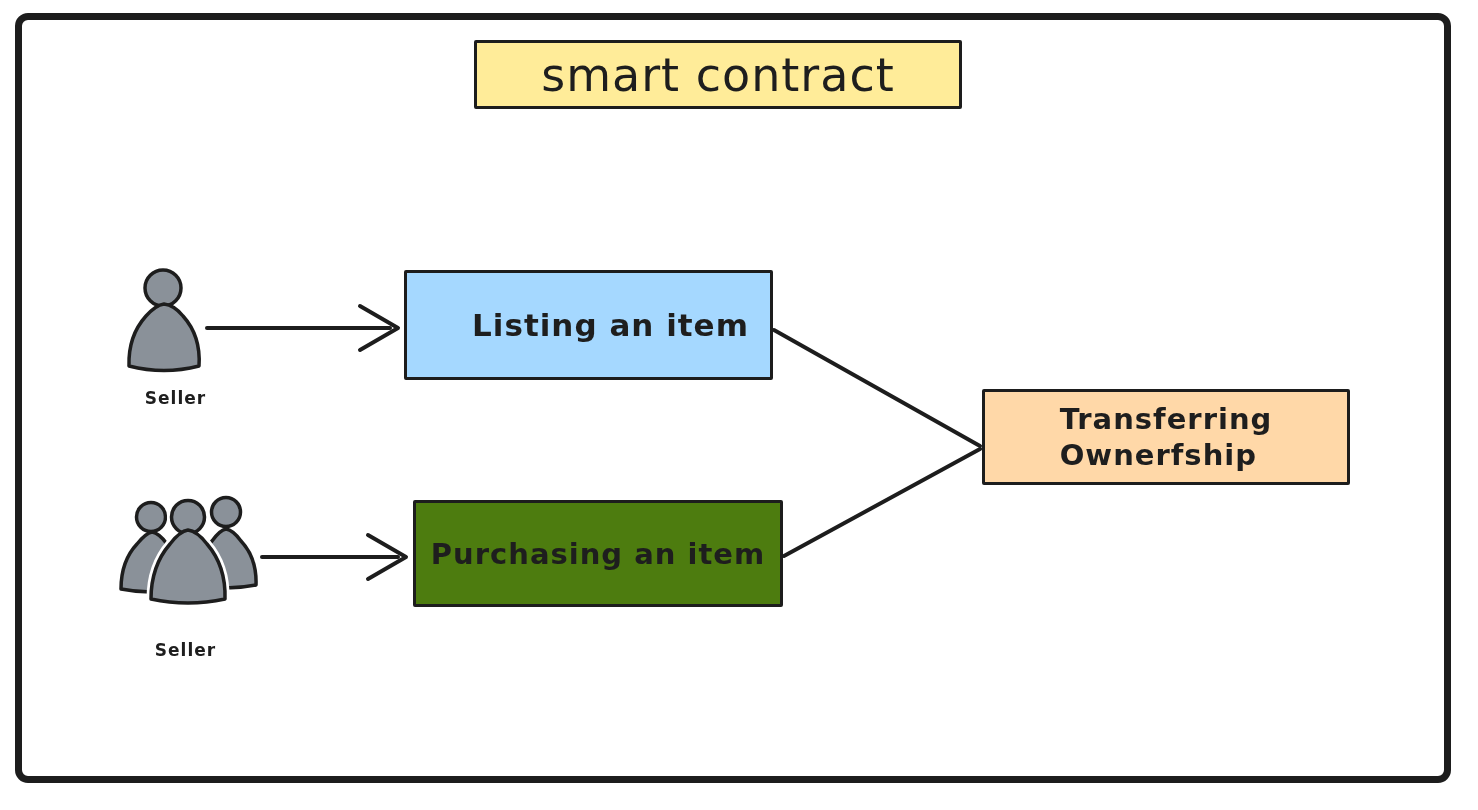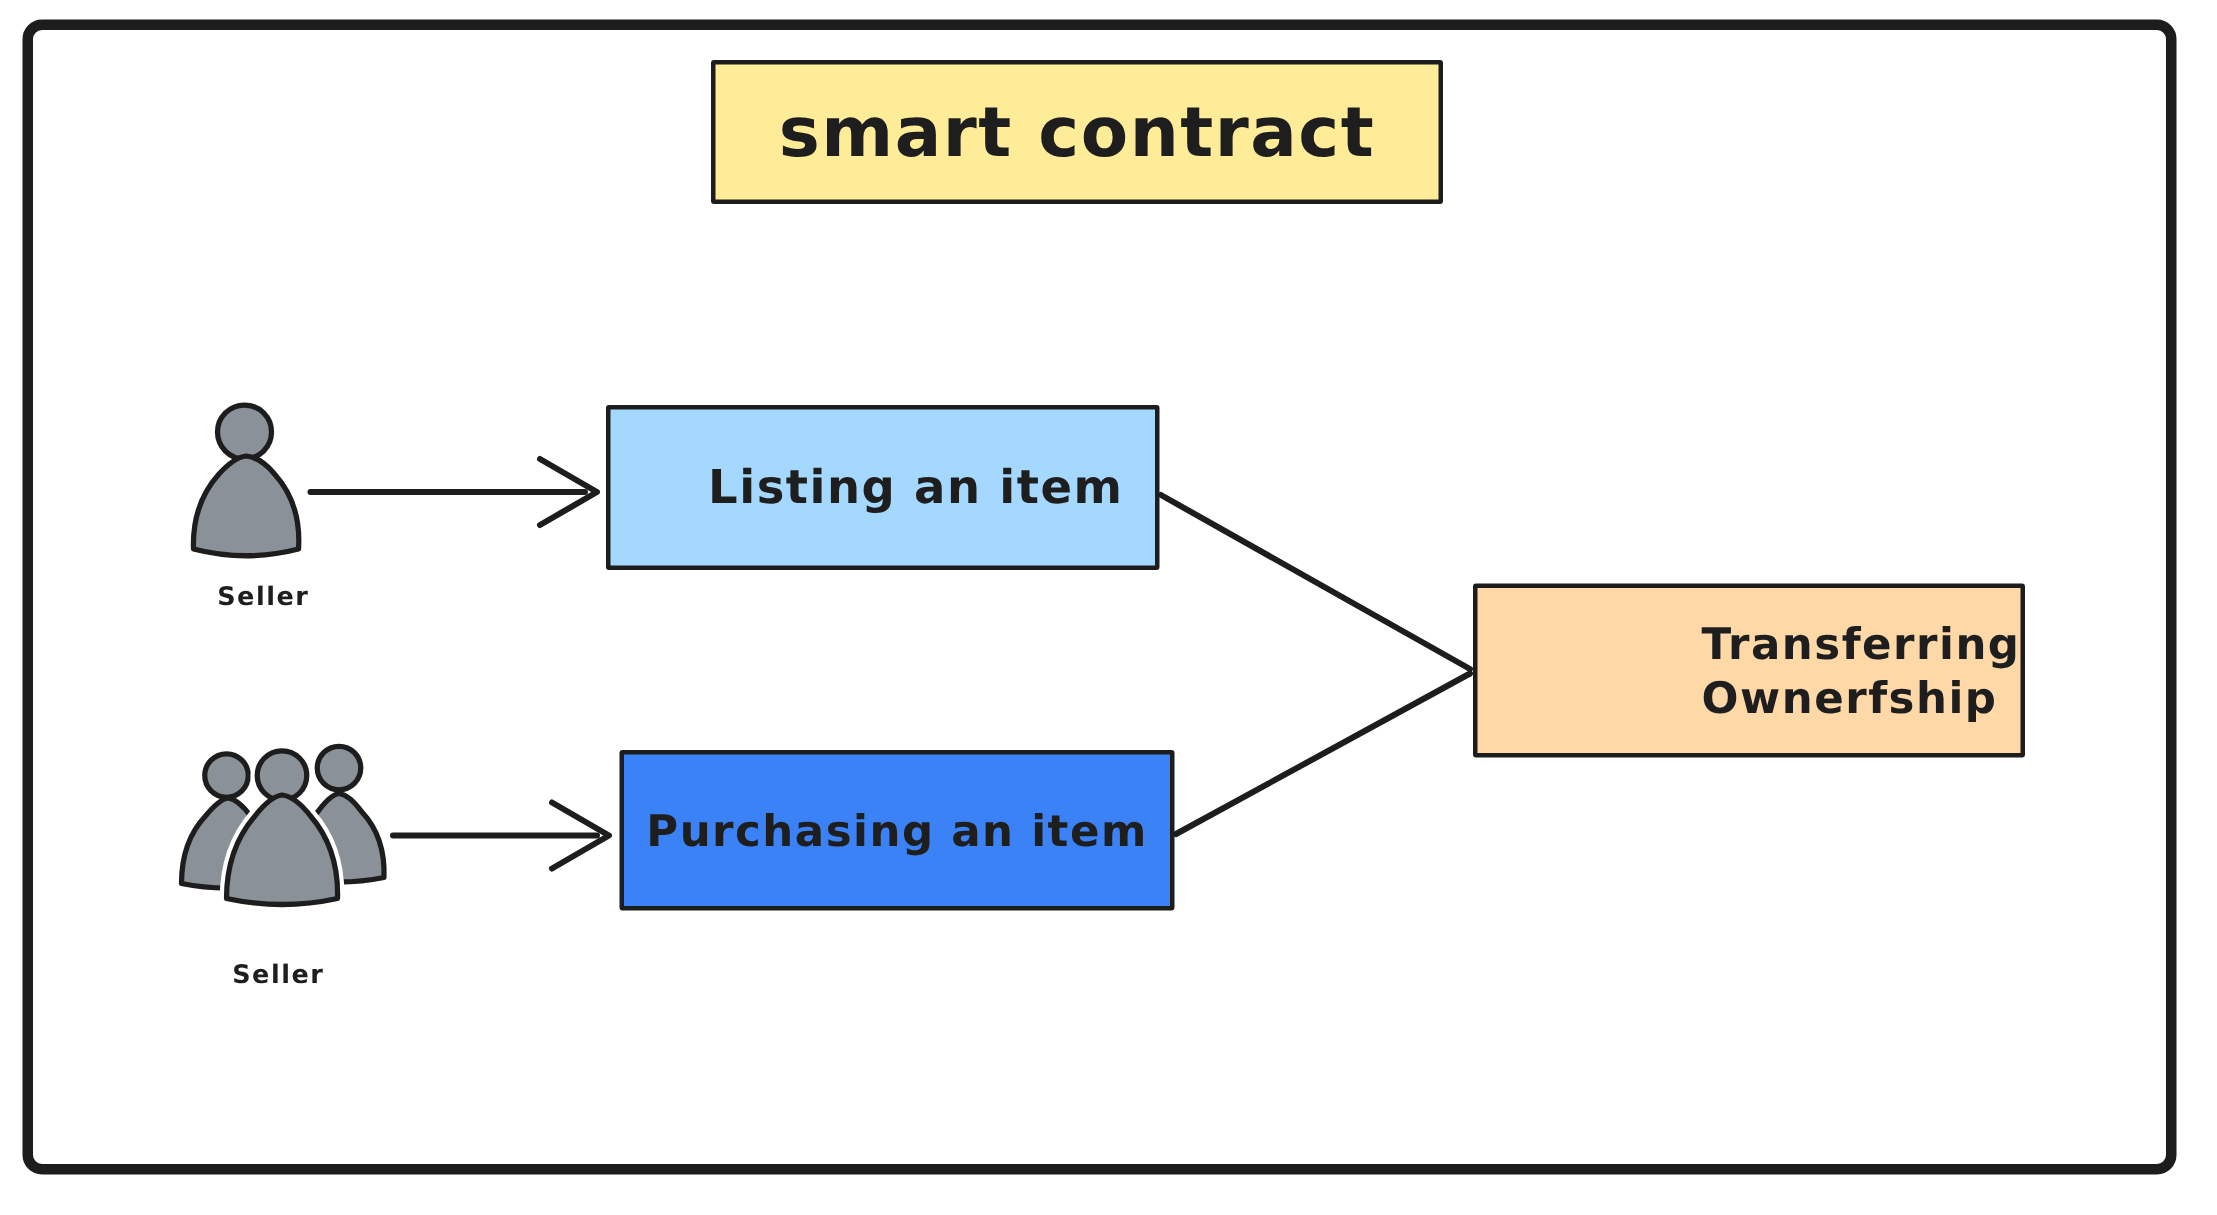--- a/index.html
+++ b/index.html
@@ -41,23 +41,23 @@
     border-radius: 2px;
     display: flex;
     align-items: center;
     justify-content: center;
     letter-spacing: 1px;
   }
   .title-box {
     left: 474px;
     top: 40px;
     width: 488px;
-    height: 96px;
+    height: 69px;
     font-size: 46px;
-    font-weight: bold;
+    font-weight: normal;
   }
   .listing-box {
     left: 404px;
     top: 270px;
     width: 369px;
     height: 110px;
     font-size: 31px;
     font-weight: bold;
     padding-left: 44px;
   }
@@ -66,24 +66,23 @@
     top: 500px;
     width: 370px;
     height: 107px;
     font-size: 29px;
     font-weight: bold;
   }
   .transferring-box {
     left: 982px;
     top: 389px;
     width: 368px;
-    height: 116px;
+    height: 96px;
     font-size: 29px;
     font-weight: bold;
-    justify-content: flex-end;
   }
   .transferring-box .two-line {
     text-align: left;
     line-height: 1.25;
   }
   .actor-label {
     position: absolute;
     font-size: 17px;
     font-weight: bold;
     text-align: center;
@@ -150,21 +149,21 @@
   </svg>
 
   <div class="node title-box" style="background-color: rgb(255, 236, 153);">
     <span>smart contract</span>
   </div>
 
   <div class="node listing-box" style="background-color: rgb(165, 216, 255);">
     <span>Listing an item</span>
   </div>
 
-  <div class="node purchasing-box" style="background-color: #3b82f6;">
+  <div class="node purchasing-box" style="background-color: #4d7c0f;">
     <span>Purchasing an item</span>
   </div>
 
   <div class="node transferring-box" style="background-color: rgb(255, 216, 168);">
     <div class="two-line">
       <div>Transferring</div>
       <div>Ownerfship</div>
     </div>
   </div>
 

